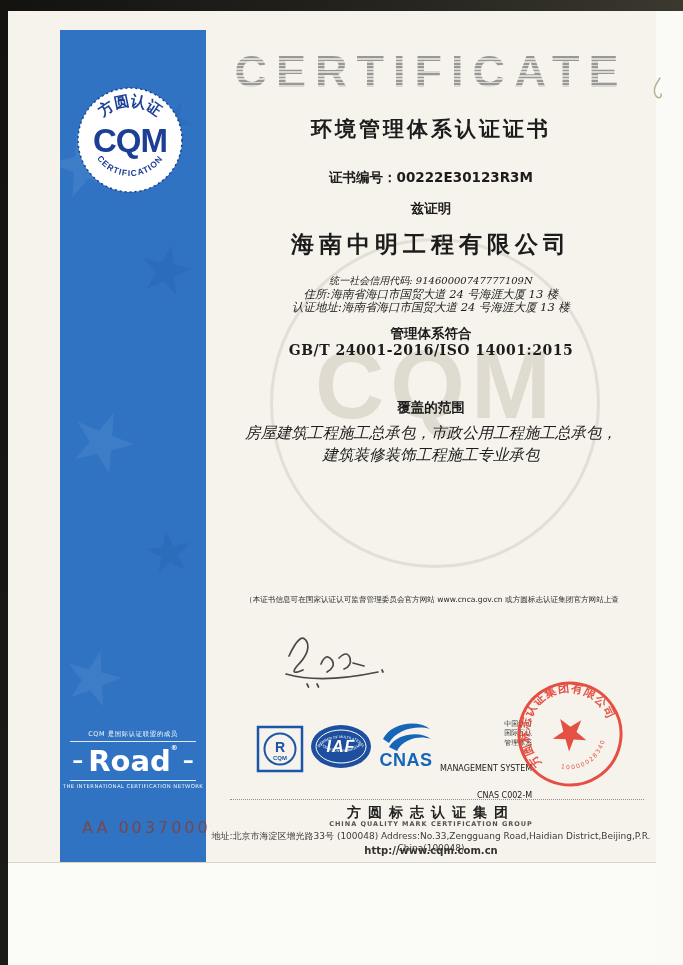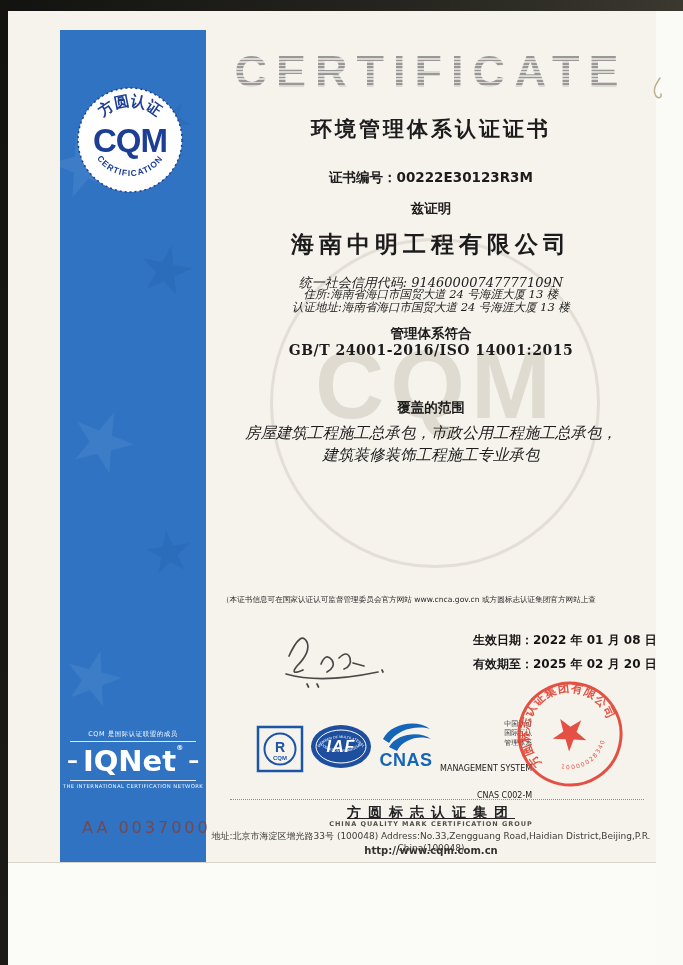--- a/index.html
+++ b/index.html
@@ -48,30 +48,30 @@
   .cert-word{top:46px;font-size:45px;font-weight:700;letter-spacing:9px;
              font-family:"Liberation Sans",sans-serif;
              background:repeating-linear-gradient(180deg,#8f8f8d 0 1.6px,#d8d7d2 1.6px 3.4px);
              -webkit-background-clip:text;background-clip:text;color:transparent;opacity:.9;}
   .title{top:115px;font-size:21px;font-weight:700;letter-spacing:3px;}
   .certno{top:169px;font-size:13.5px;font-weight:700;}
   .certify{top:200px;font-size:13.5px;font-weight:600;}
   .company{top:229px;font-size:23px;font-weight:600;letter-spacing:5px;
            font-family:"DejaVu Serif","Liberation Serif",serif;}
   .kaiti{font-family:"DejaVu Serif","Liberation Serif",serif;font-style:italic;}
-  .credit{top:274px;font-size:13px;}
+  .credit{top:274px;font-size:10px;}
   .addr{top:287px;font-size:11.5px;}
   .addr2{top:300px;font-size:11.5px;}
   .complies{top:325px;font-size:13.5px;font-weight:700;}
   .standard{top:342px;font-size:14px;font-weight:700;letter-spacing:.5px;
             font-family:"DejaVu Serif","Liberation Serif",serif;}
   .scopehead{top:399px;font-size:13.5px;font-weight:700;}
   .scope1{top:423px;font-size:15.5px;}
   .scope2{top:445px;font-size:15.5px;}
-  .note{position:absolute;left:222px;top:594px;width:420px;text-align:left;
+  .note{position:absolute;left:222px;top:594px;width:420px;text-align:center;
         font-size:7.6px;line-height:1.6;color:#2a2a2a;}
   .dates{position:absolute;left:473px;top:628px;font-size:12px;font-weight:700;
          line-height:2.0;color:#151515;text-align:left;}
   .sig{position:absolute;left:281px;top:626px;}
 
   
   .rcqm{position:absolute;left:256px;top:725px;}
   .iaf{position:absolute;left:309px;top:723px;}
   .cnas{position:absolute;left:377px;top:719px;}
   .accred{position:absolute;left:440px;top:720px;color:#3a3a3a;line-height:1.35;text-align:right;}
@@ -122,21 +122,21 @@
     <text font-size="8.5" font-weight="bold" fill="#1c3e95" font-family="Liberation Sans,sans-serif" letter-spacing="1">
       <textPath href="#cqmBot" startOffset="50%" text-anchor="middle">CERTIFICATION</textPath>
     </text>
   </svg>
 
   <div class="iqnet">
     <div class="iqnet-member">CQM 是国际认证联盟的成员</div>
     <div class="iqnet-rule"></div>
     <div class="iqnet-name-row">
       <span class="iqnet-dash">–</span>
-      <span class="iqnet-name"><span>IQNet</span><span class="iqnet-reg">®</span></span>
+      <span class="iqnet-name"><span>Road</span><span class="iqnet-reg">®</span></span>
       <span class="iqnet-dash">–</span>
     </div>
     <div class="iqnet-rule"></div>
     <div class="iqnet-tag">THE INTERNATIONAL CERTIFICATION NETWORK</div>
   </div>
 
   <div class="serial">AA 0037000</div>
 
   <div class="col cert-word" style="position:absolute;">CERTIFICATE</div>
   <div class="col title" style="position:absolute;">环境管理体系认证证书</div>
@@ -151,24 +151,20 @@
   <div class="col complies" style="position:absolute;">管理体系符合</div>
   <div class="col standard" style="position:absolute;">GB/T 24001-2016/ISO 14001:2015</div>
   <div class="col scopehead" style="position:absolute;">覆盖的范围</div>
   <div class="col scope1 kaiti" style="position:absolute;">房屋建筑工程施工总承包，市政公用工程施工总承包，</div>
   <div class="col scope2 kaiti" style="position:absolute;">建筑装修装饰工程施工专业承包</div>
 
   <div class="note">
     <div>（本证书信息可在国家认证认可监督管理委员会官方网站 www.cnca.gov.cn 或方圆标志认证集团官方网站上查</div>
   </div>
 
-  <div class="dates">
-    <div>生效日期：2022 年 01 月 08 日</div>
-    <div>有效期至：2025 年 02 月 20 日</div>
-  </div>
 
   <svg class="sig" width="118" height="70" viewBox="0 0 118 70">
     <g fill="none" stroke="#2b2b2b" stroke-width="1.7" stroke-linecap="round" opacity="0.85">
       <path d="M8,30 Q20,4 26,16 Q30,26 16,40 Q8,50 22,44"></path>
       <path d="M40,38 q5,-12 11,-4 q4,7 -5,12"></path>
       <path d="M58,32 q8,-8 11,0 q2,8 -6,11 m9,-6 l11,3"></path>
       <path d="M5,48 Q40,58 97,46"></path>
       <path d="M26,58 l1.5,3 M36,58 l1.5,3 M101,44 l1,2"></path>
     </g>
   </svg>
@@ -221,21 +217,21 @@
         <textPath href="#sealTop" startOffset="50%" text-anchor="middle">方圆标志认证集团有限公司</textPath>
       </text>
       <polygon fill="#e23a2c" points="56,38 60.2,50.2 73,50.5 62.6,57.9 66.3,70.2 56,62.7 45.7,70.2 49.4,57.9 39,50.5 51.8,50.2"></polygon>
       <text font-size="6" fill="#e23a2c" font-family="DejaVu Sans,sans-serif" letter-spacing="1.5">
         <textPath href="#sealBot" startOffset="50%" text-anchor="middle">1100000283409</textPath>
       </text>
     </g>
   </svg>
 
   <div class="dotline"></div>
-  <div class="col group-cn" style="position:absolute;text-decoration:underline;">方圆标志认证集团</div>
+  <div class="col group-cn" style="position:absolute;">方圆标志认证集团</div>
   <div class="col group-en" style="position:absolute;">CHINA QUALITY MARK CERTIFICATION GROUP</div>
   <div class="col foot-addr" style="position:absolute;">地址:北京市海淀区增光路33号 (100048)   Address:No.33,Zengguang Road,Haidian District,Beijing,P.R. China(100048)</div>
   <div class="col website" style="position:absolute;">http://www.cqm.com.cn</div>
 
   <svg class="penmark" width="22" height="26" viewBox="0 0 22 26">
     <path d="M14,2 C10,8 6,14 10,20 C12,23 16,22 15,18" fill="none" stroke="#b9ad8f" stroke-width="1.4" stroke-linecap="round"></path>
   </svg>
 </div>
 
 </body></html>

